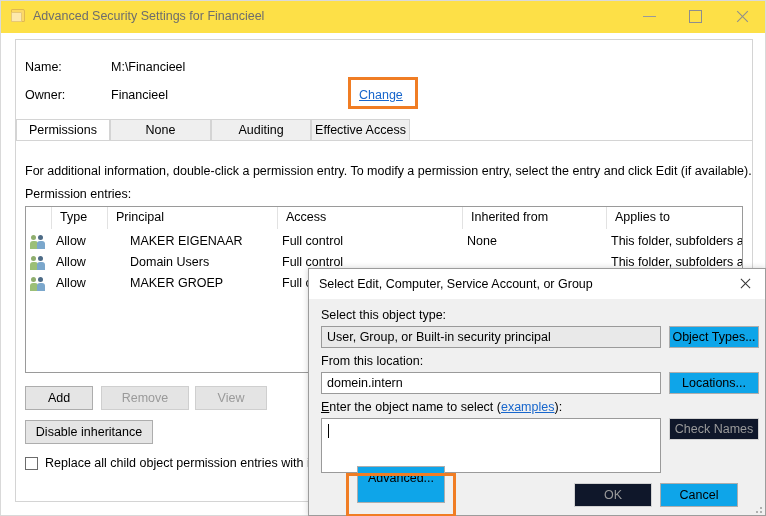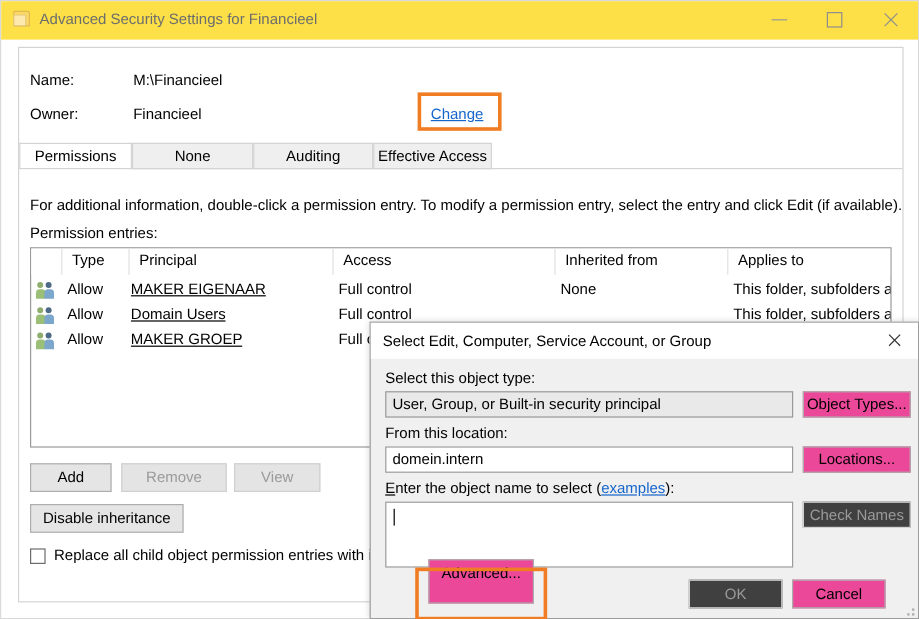--- a/index.html
+++ b/index.html
@@ -71,21 +71,21 @@
   .hc1{left:26px;width:56px;}
   .hc2{left:82px;width:170px;}
   .hc3{left:252px;width:185px;}
   .hc4{left:437px;width:144px;}
   .hc5{left:581px;width:135px;border-right:none;}
 
   .row{position:absolute;left:0;height:21px;line-height:21px;font-size:12.5px;white-space:nowrap;}
   .cell{position:absolute;top:0;height:21px;line-height:21px;white-space:nowrap;overflow:hidden;}
   .c-icon{left:4px;width:20px;}
   .c-type{left:30px;}
-  .c-prin{left:83px;text-decoration:underline;}
+  .c-prin{left:104px;}
   .c-acc{left:256px;}
   .c-inh{left:441px;}
   .c-app{left:585px;}
 
   .usericon{position:absolute;left:0;top:4px;width:18px;height:14px;}
   .usericon .p1,.usericon .p2{position:absolute;bottom:0;width:8px;height:8px;border-radius:3px 3px 0 0;}
   .usericon .h1,.usericon .h2{position:absolute;top:0;width:5px;height:5px;border-radius:50%;}
   .usericon .p1{left:0;background:#9bbf77;}
   .usericon .h1{left:1px;background:#8fae6e;}
   .usericon .p2{left:7px;background:#7ba7cc;}
@@ -121,23 +121,23 @@
   .m-lbl2{left:12px;top:85px;}
   .m-lbl3{left:12px;top:131px;}
 
   .m-field{position:absolute;background:#ffffff;border:1px solid #9a9a9a;box-sizing:border-box;
            font-size:12.5px;color:#000;padding:3px 5px;white-space:nowrap;overflow:hidden;}
   .m-f1{left:12px;top:57px;width:340px;height:22px;line-height:15px;background:#e9e9e9;}
   .m-f2{left:12px;top:103px;width:340px;height:22px;line-height:15px;}
   .m-f3{left:12px;top:149px;width:340px;height:55px;}
   .caret{position:absolute;left:6px;top:5px;width:1px;height:14px;background:#000;}
 
-  .m-btn{position:absolute;font-size:12.5px;text-align:center;background:#ec4899;
+  .m-btn{position:absolute;font-size:12.5px;text-align:center;background:#0ea5e9;
          border:1px solid #adadad;box-sizing:border-box;cursor:default;white-space:nowrap;color:#000;}
-  .m-btn.dis{color:#9a9a9a;background:#404040;border-color:#d2d2d2;}
+  .m-btn.dis{color:#9a9a9a;background:#0f172a;border-color:#d2d2d2;}
   .m-objtypes{left:360px;top:57px;width:90px;height:22px;line-height:20px;}
   .m-locations{left:360px;top:103px;width:90px;height:22px;line-height:20px;}
   .m-checknames{left:360px;top:149px;width:90px;height:22px;line-height:20px;}
   .m-adv{left:48px;top:197px;width:88px;height:37px;line-height:22px;}
   .m-ok{left:265px;top:214px;width:78px;height:24px;line-height:22px;}
   .m-cancel{left:351px;top:214px;width:78px;height:24px;line-height:22px;}
   .hl-adv{position:absolute;left:37px;top:204px;width:110px;height:44px;
           border:3px solid #f07d24;box-sizing:border-box;}
   .ex-link{color:#1766cc;text-decoration:underline;}
   .uline{text-decoration:underline;}

